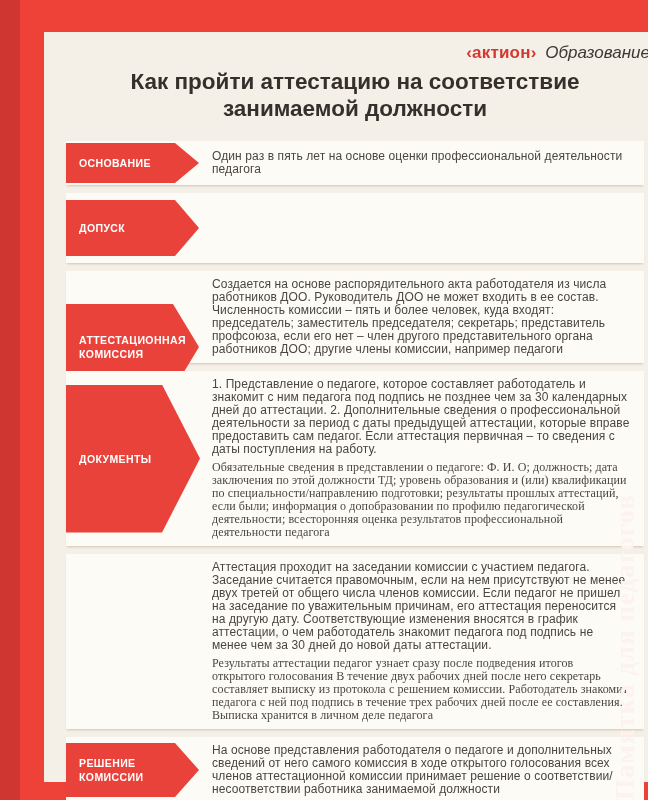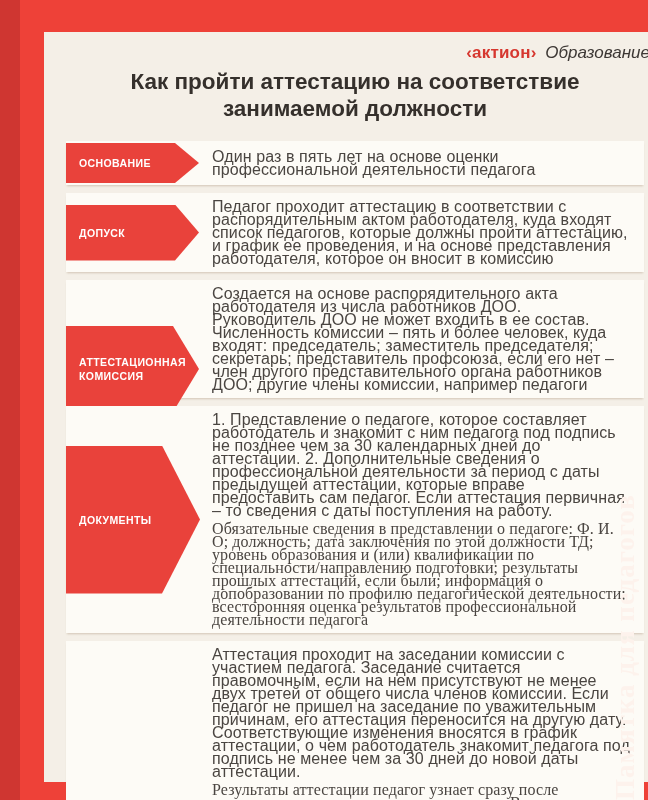--- a/index.html
+++ b/index.html
@@ -64,21 +64,21 @@
     position:relative;
     background:var(--section-bg);
     box-shadow:0 2px 2px -1px rgba(150,120,90,.35);
     margin-bottom:8px;
     padding:7px 14px 7px 146px;
     display:flex;
     flex-direction:column;
     justify-content:center;
   }
   .section p{
-    font-size:16px;
+    font-size:12px;
     line-height:13px;
     color:var(--body-color);
     letter-spacing:.1px;
   }
   .section p + p{margin-top:5px;font-family:Liberation Serif, serif;}
   .arrow{
     position:absolute;
     left:0;top:50%;
     transform:translateY(-50%);
     background:var(--arrow-red);
@@ -142,23 +142,20 @@
     </div>
     <div class="section-body">
           <p>Один раз в пять лет на основе оценки профессиональной деятельности педагога</p>
         </div>
   </div>
 
   <div class="section sec-1">
     <div class="arrow">
       <span class="arrow-label">ДОПУСК</span>
     </div>
-    <div class="section-body">
-          <p>Педагог проходит аттестацию в соответствии с распорядительным актом работодателя, куда входят список педагогов, которые должны пройти аттестацию, и график ее проведения, и на основе представления работодателя, которое он вносит в комиссию</p>
-        </div>
   </div>
 
   <div class="section sec-2">
     <div class="arrow">
       <span class="arrow-label">АТТЕСТАЦИОННАЯ КОМИССИЯ</span>
     </div>
     <div class="section-body">
           <p>Создается на основе распорядительного акта работодателя из числа работников ДОО. Руководитель ДОО не может входить в ее состав. Численность комиссии – пять и более человек, куда входят: председатель; заместитель председателя; секретарь; представитель профсоюза, если его нет – член другого представительного органа работников ДОО; другие члены комиссии, например педагоги</p>
         </div>
   </div>

